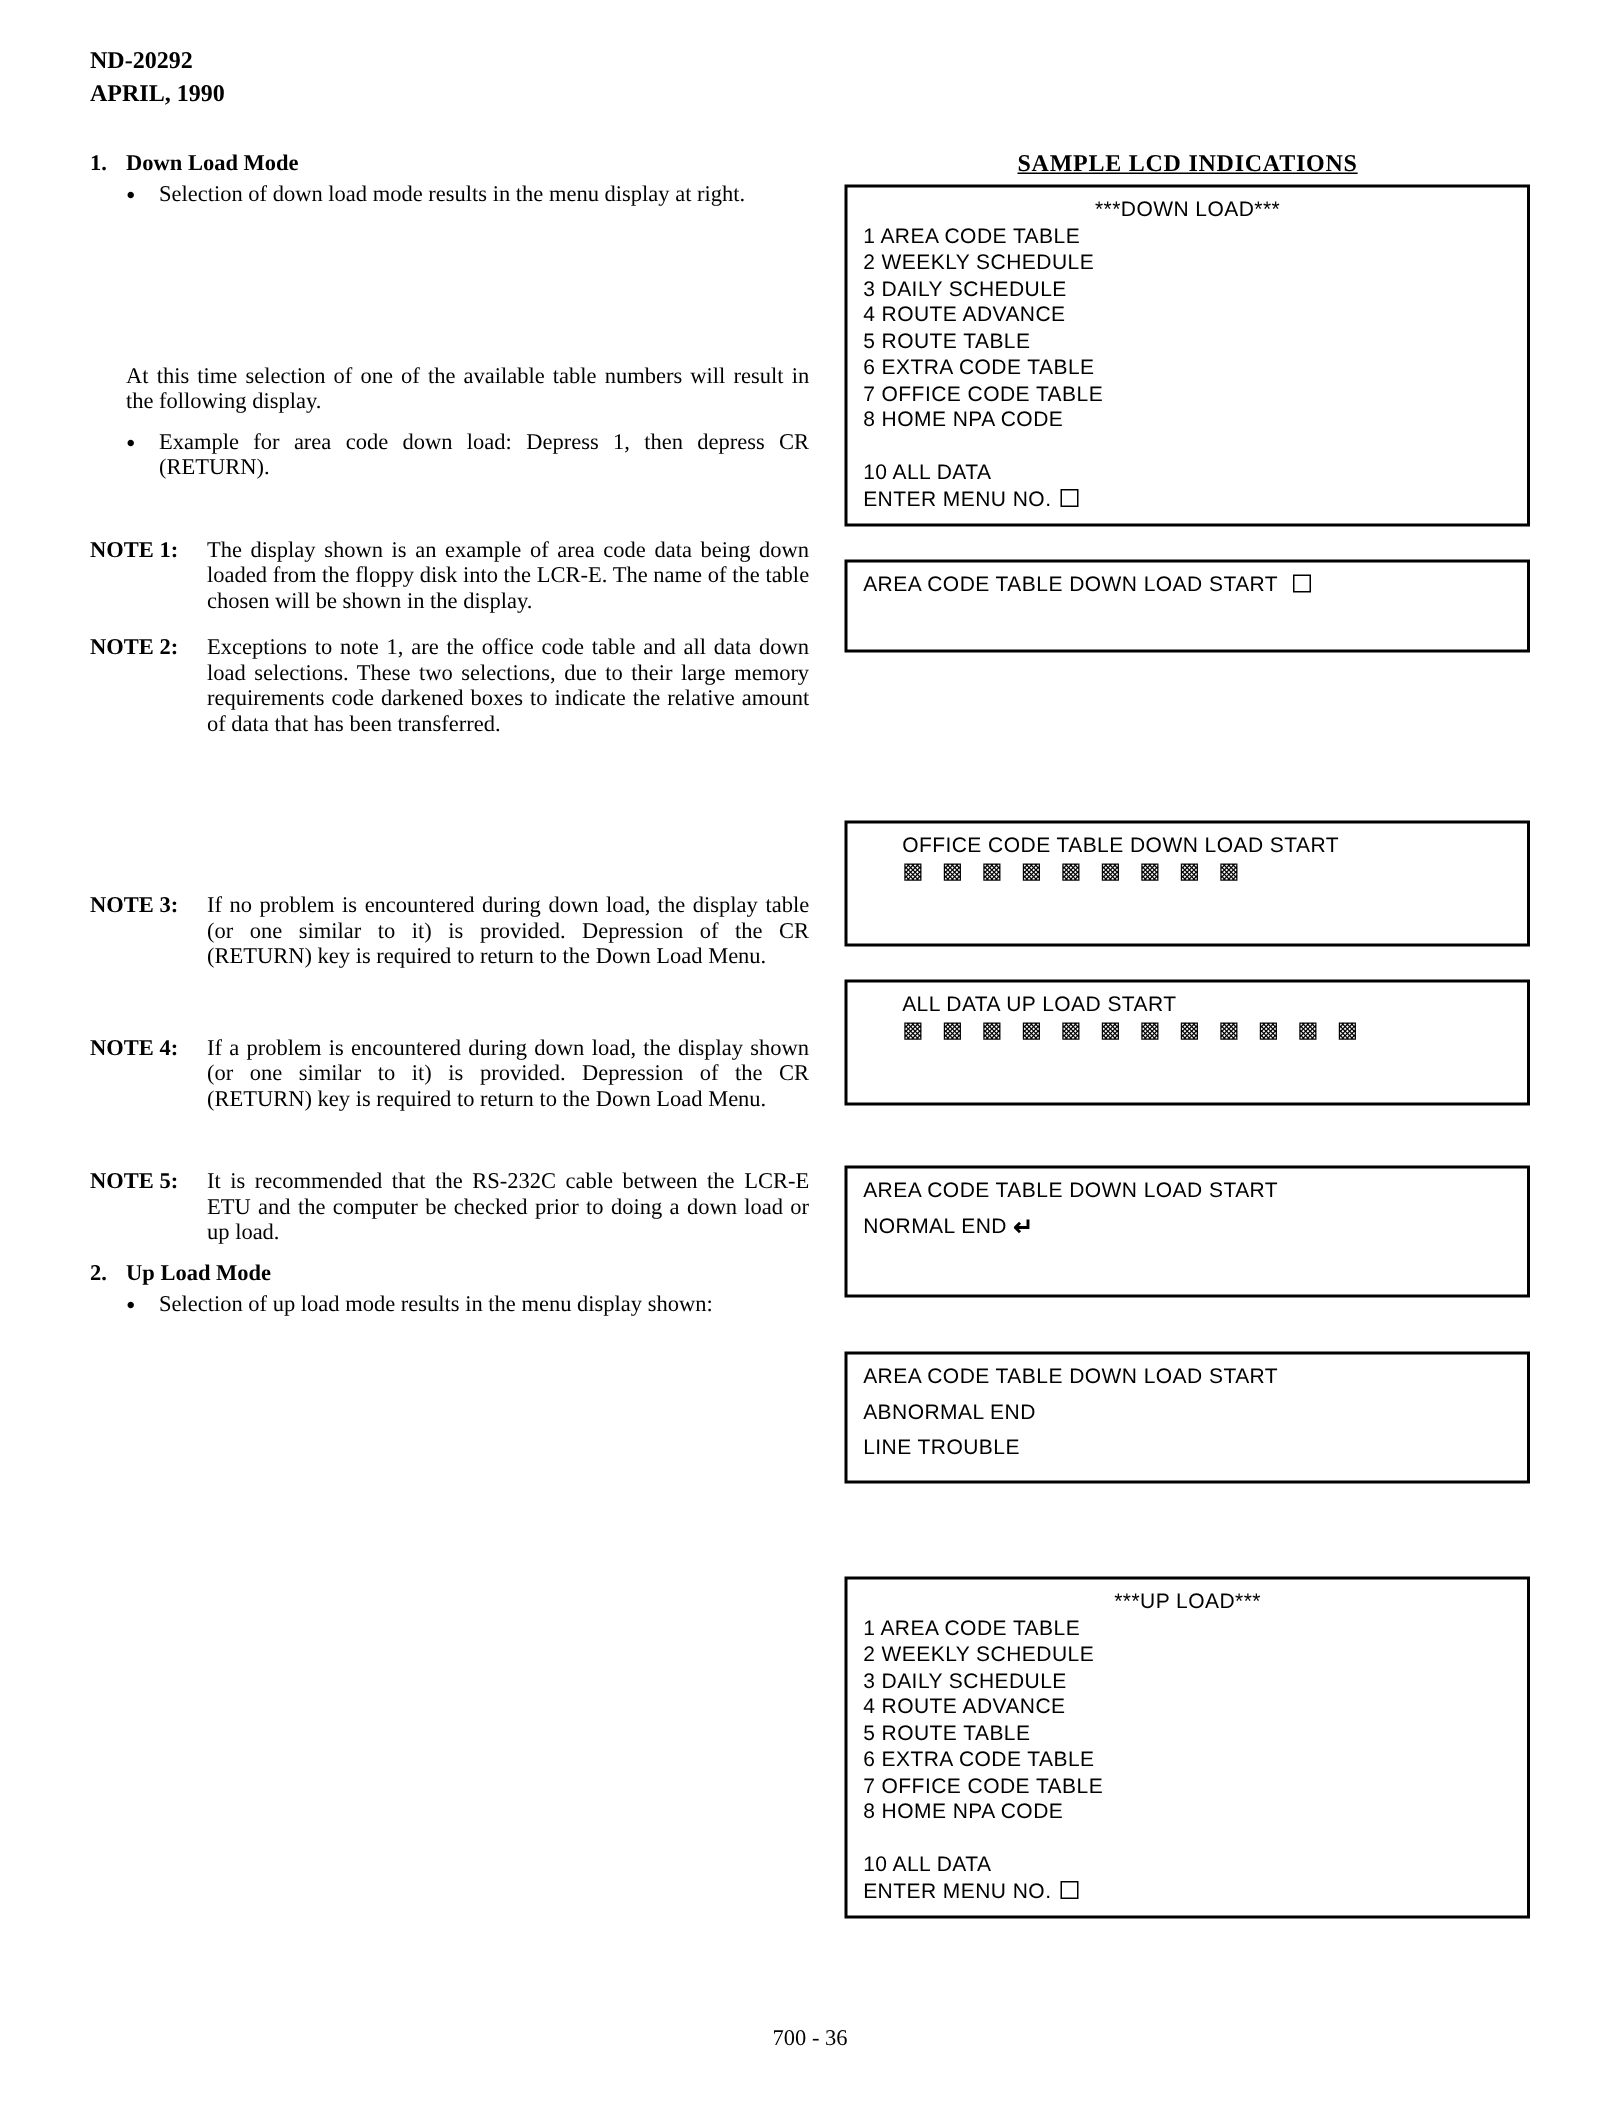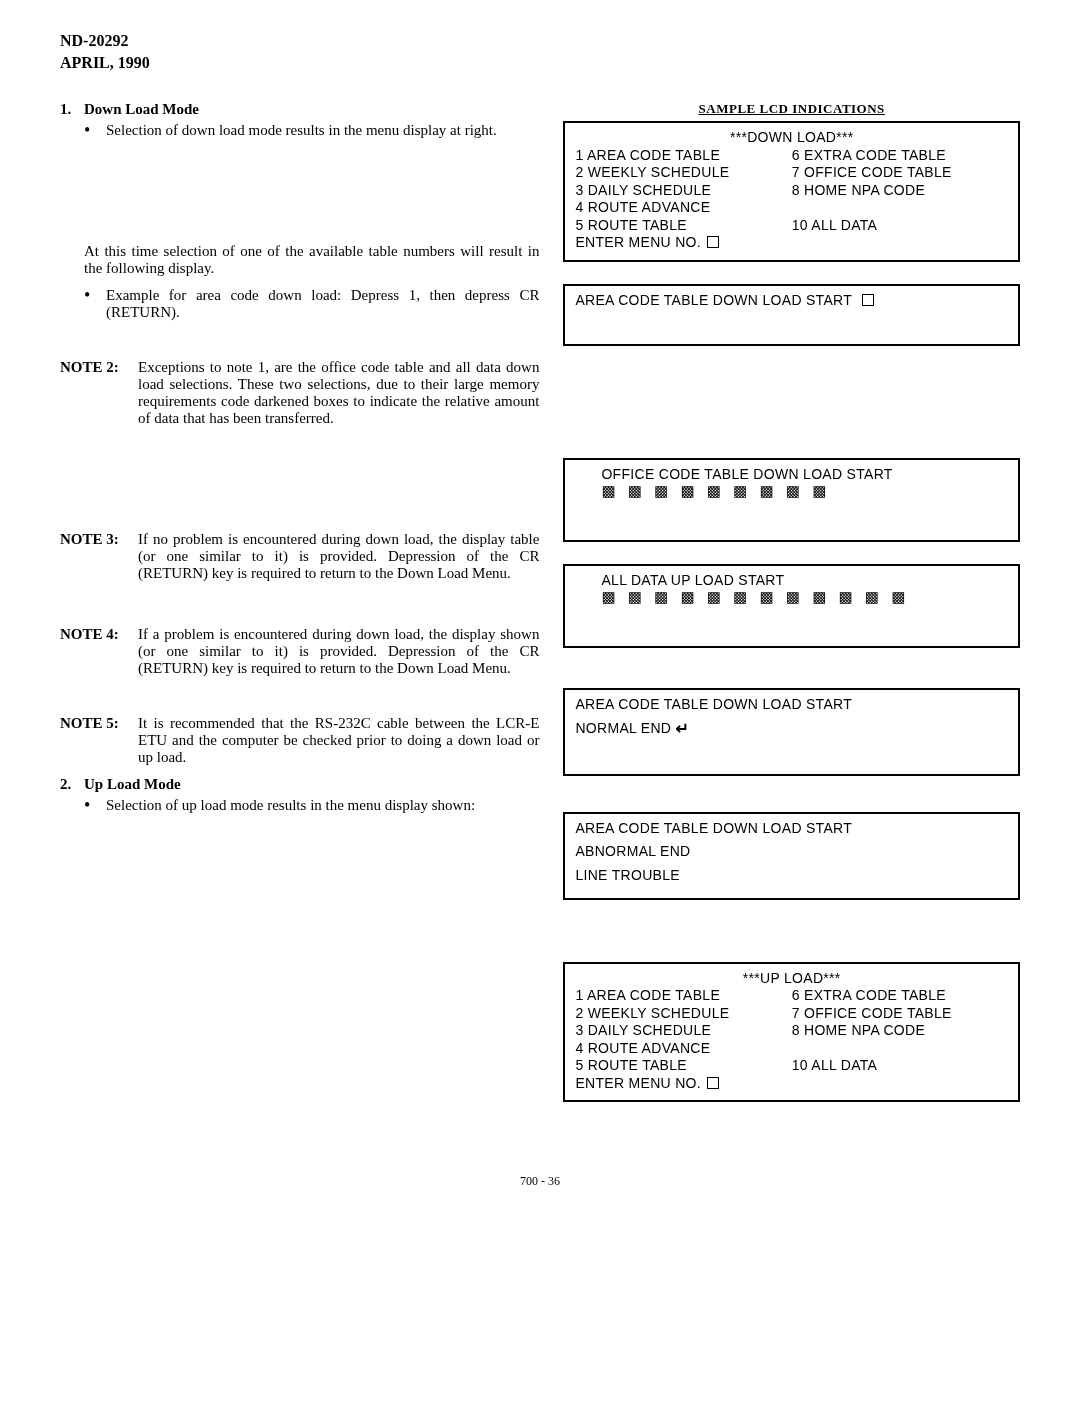--- a/index.html
+++ b/index.html
@@ -68,41 +68,42 @@
   }
   .note .ntext {
     flex: 1;
     text-align: justify;
   }
 
   .lcd-title {
     text-align: center;
     font-weight: bold;
     font-family: "Times New Roman", Times, serif;
-    font-size: 13px;
+    font-size: 16px;
     text-decoration: underline;
     margin-bottom: 4px;
     letter-spacing: 0.5px;
   }
   .lcd {
     border: 2.5px solid #000;
     padding: 6px 10px 8px 10px;
     font-family: Arial, Helvetica, sans-serif;
     font-size: 14px;
     line-height: 1.25;
     margin-bottom: 22px;
     min-height: 30px;
     letter-spacing: 0.3px;
   }
   .lcd .center {
     text-align: center;
     font-weight: 400;
   }
   .lcd .cols {
     display: flex;
+    flex-direction: column;
   }
   .lcd .col {
     flex: 1;
     white-space: pre;
   }
   .lcd .enter {
     white-space: pre;
   }
   .cursor-box {
     display: inline-block;
@@ -124,21 +125,21 @@
     font-size: 15px;
     line-height: 1;
   }
   .lcd.tall { min-height: 70px; }
   .lcd.med  { min-height: 66px; padding-left: 36px; }
   .lcd.short{ min-height: 44px; }
 
   .pagefoot {
     text-align: center;
     margin-top: 50px;
-    font-size: 12px;
+    font-size: 15px;
   }
 </style>
 </head>
 <body>
 
 <div class="header">
   <div>ND-20292</div>
   <div>APRIL, 1990</div>
 </div>
 
@@ -158,20 +159,24 @@
 
     <div class="para" style="margin-left:24px">At this time selection of one of the available table numbers will result in the following display.</div>
 
     <div class="bullet">
       <span class="dot">•</span>
       <span class="btxt">Example for area code down load: Depress 1, then depress CR (RETURN).</span>
     </div>
 
     <div style="height:24px"></div>
 
+    <div class="note">
+      <span class="nlabel">NOTE 1:</span>
+      <span class="ntext">The display shown is an example of area code data being down loaded from the floppy disk into the LCR-E. The name of the table chosen will be shown in the display.</span>
+    </div>
     <div class="note">
       <span class="nlabel">NOTE 2:</span>
       <span class="ntext">Exceptions to note 1, are the office code table and all data down load selections. These two selections, due to their large memory requirements code darkened boxes to indicate the relative amount of data that has been transferred.</span>
     </div>
 
     <div style="height:80px"></div>
 
     <div class="note">
       <span class="nlabel">NOTE 3:</span>
       <span class="ntext">If no problem is encountered during down load, the display table (or one similar to it) is provided. Depression of the CR (RETURN) key is required to return to the Down Load Menu.</span>

